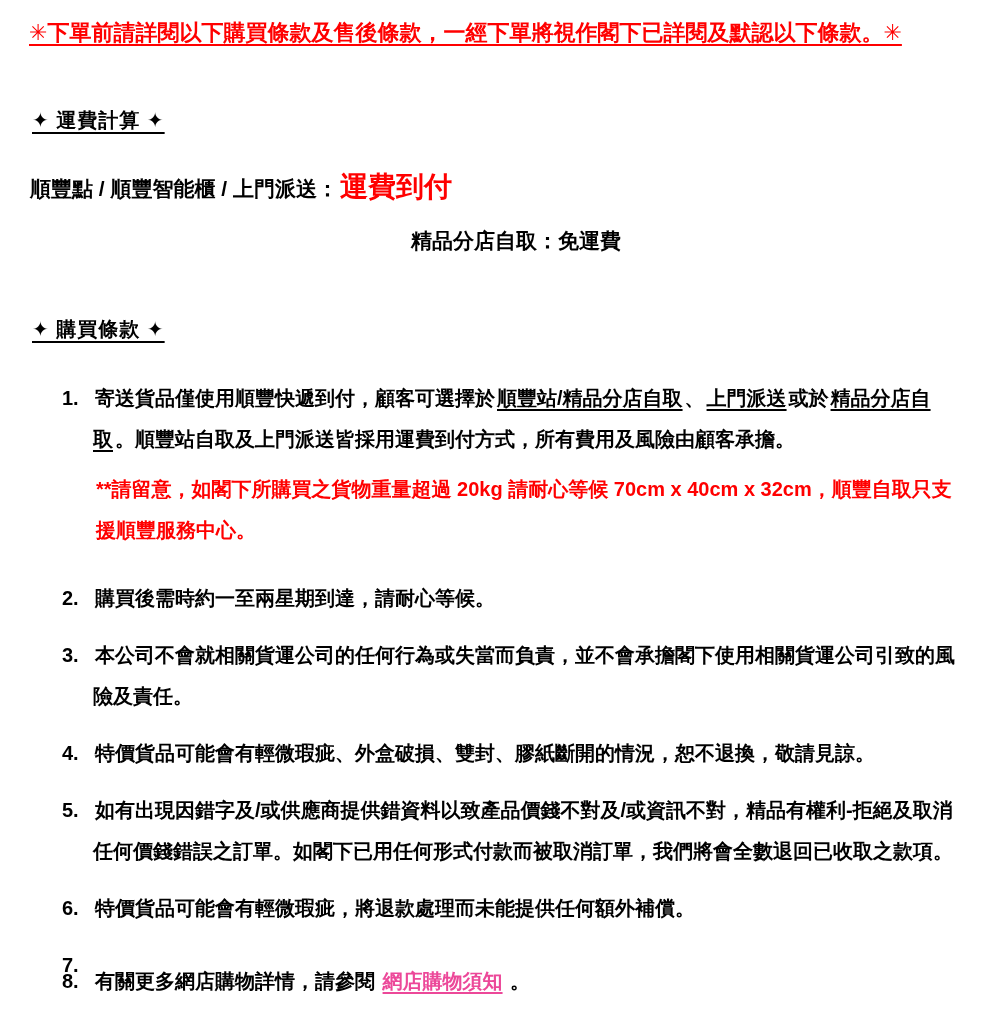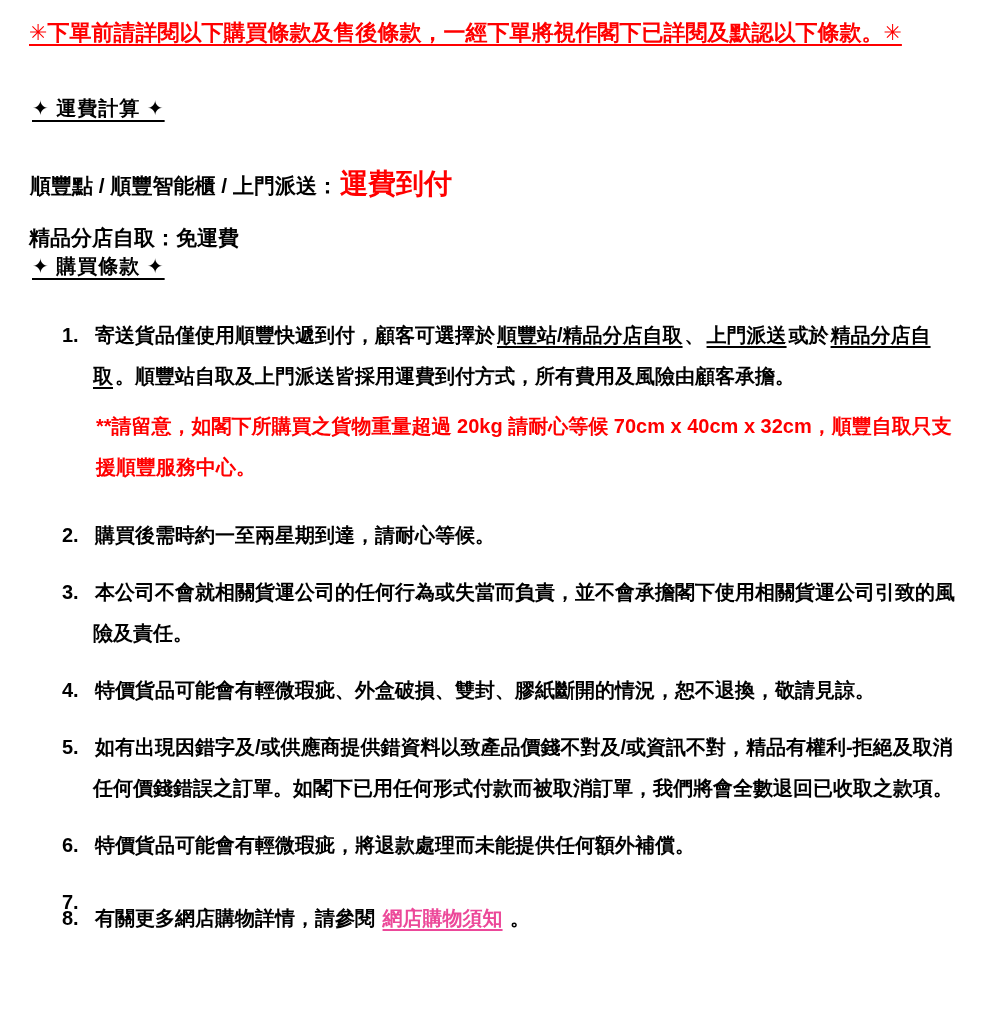--- a/index.html
+++ b/index.html
@@ -32,30 +32,30 @@
   .section-heading {
     margin-left: 28px;
     font-size: 20px;
     font-weight: 700;
     color: #000000;
     text-decoration: underline;
     text-decoration-thickness: 2px;
     text-underline-offset: 5px;
     letter-spacing: 1px;
   }
-  .heading-shipping { margin-top: 46px; }
-  .heading-terms   { }
+  .heading-shipping { margin-top: 58px; }
+  .heading-terms   { margin-top: 60px; }
   
   .ship-line {
     margin-left: 25px;
     font-size: 21px;
     line-height: 1.3;
   }
-  .ship-methods { margin-top: 42px; }
-  .ship-pickup  { margin-top: 20px; }
+  .ship-methods { margin-top: 33px; }
+  .ship-pickup  { margin-top: 20px; text-align: center; }
   .ship-value {
     color: #ff0000;
     font-size: 28px;
     font-weight: 700;
   }
   
   .terms-list {
     list-style: none;
     margin-top: 32px;
     padding-left: 58px;

